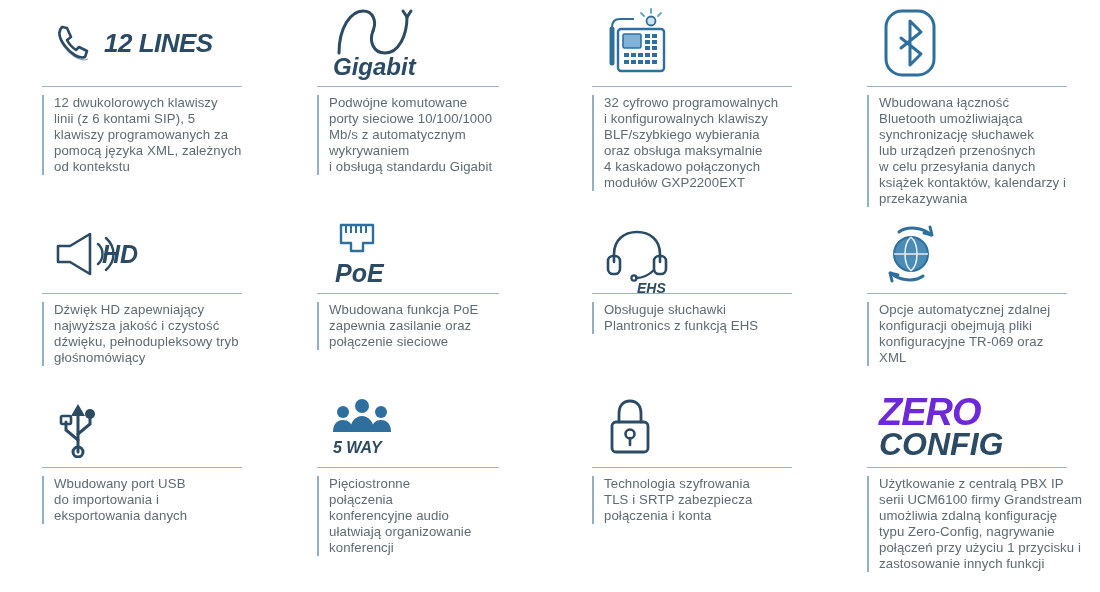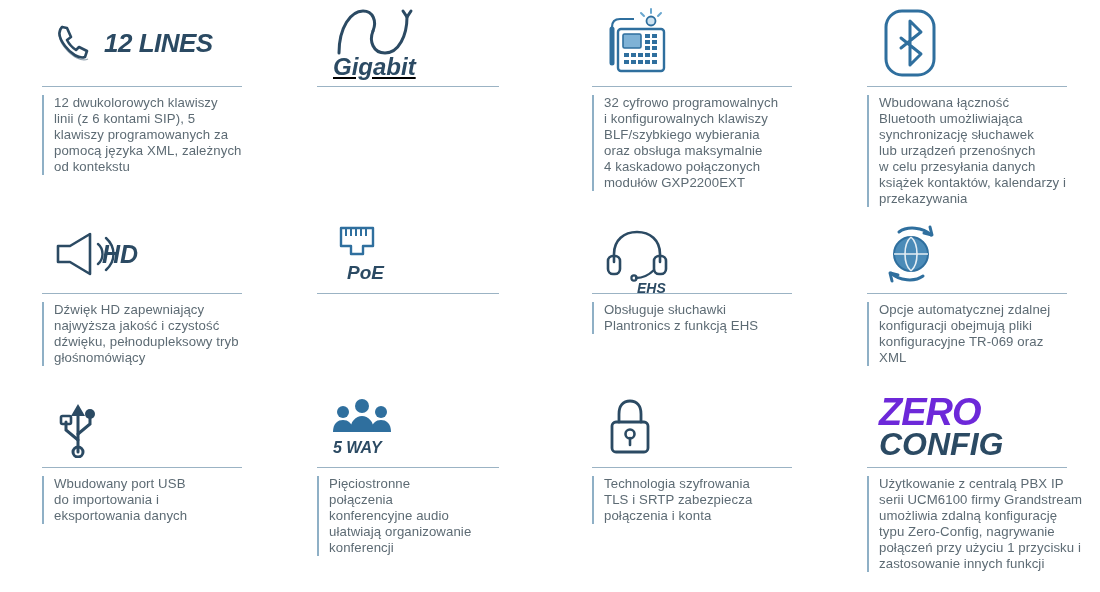--- a/index.html
+++ b/index.html
@@ -85,30 +85,38 @@
       <div class="txt">12 dwukolorowych klawiszy
 linii (z 6 kontami SIP), 5
 klawiszy programowanych za
 pomocą języka XML, zależnych
 od kontekstu</div>
     </div>
   </div>
 
   <div class="cell">
     <div class="icon-wrap">
-      <span style="display:block;text-decoration:underline;">
+      <span style="display:block;">
         <svg width="86" height="52" viewBox="0 0 86 52" aria-hidden="true">
           <path d="M10 48 C10 22 22 6 34 6 C44 6 48 16 44 26" fill="none" stroke="#2b4a63" stroke-width="3" stroke-linecap="round"></path>
           <path d="M44 26 C40 36 44 48 56 48 C70 48 78 30 78 12" fill="none" stroke="#2b4a63" stroke-width="3" stroke-linecap="round"></path>
           <path d="M74 6 L78 12 L82 6" fill="none" stroke="#2b4a63" stroke-width="3" stroke-linecap="round"></path>
         </svg>
         <span class="wordmark" style="font-size:24px;display:block;margin-top:-4px;margin-left:4px;">Gigabit</span>
       </span>
     </div>
     <div class="rule"></div>
+    <div class="body">
+      <div class="vbar"></div>
+      <div class="txt">Podwójne komutowane
+porty sieciowe 10/100/1000
+Mb/s z automatycznym
+wykrywaniem
+i obsługą standardu Gigabit</div>
+    </div>
   </div>
 
   <div class="cell">
     <div class="icon-wrap">
       <span>
         <svg width="76" height="72" viewBox="0 0 76 72" aria-hidden="true">
           <rect x="14" y="22" width="46" height="42" rx="3" fill="none" stroke="#2f6f9e" stroke-width="2.4"></rect>
           <rect x="19" y="27" width="18" height="14" rx="1.5" fill="#7fb2d6" stroke="#2f6f9e" stroke-width="1.6"></rect>
           <g fill="#2f6f9e">
             <rect x="41" y="27" width="5" height="4"></rect>
@@ -200,24 +208,30 @@
         <svg width="56" height="40" viewBox="0 0 56 40" aria-hidden="true">
           <path d="M12 4 L44 4 L44 22 L34 22 L34 30 L22 30 L22 22 L12 22 Z" fill="none" stroke="#2f6f9e" stroke-width="2.4" stroke-linejoin="round"></path>
           <g stroke="#2f6f9e" stroke-width="2">
             <path d="M17 4 L17 12"></path>
               <path d="M22 4 L22 12"></path>
               <path d="M27 4 L27 12"></path>
             <path d="M32 4 L32 12"></path>
               <path d="M37 4 L37 12"></path>
           </g>
         </svg>
-        <span class="wordmark" style="font-size:19px;display:block;margin-top:-2px;margin-left:18px;">PoE</span>
+        <span class="wordmark" style="font-size:25px;display:block;margin-top:-2px;margin-left:6px;">PoE</span>
       </span>
     </div>
     <div class="rule"></div>
+    <div class="body">
+      <div class="vbar"></div>
+      <div class="txt">Wbudowana funkcja PoE
+zapewnia zasilanie oraz
+połączenie sieciowe</div>
+    </div>
   </div>
 
   <div class="cell">
     <div class="icon-wrap r2">
       <span style="position:relative;display:block;">
         <svg width="66" height="56" viewBox="0 0 66 56" aria-hidden="true">
           <path d="M10 36 L10 28 C10 14 20 6 33 6 C46 6 56 14 56 28 L56 36" fill="none" stroke="#2b4a63" stroke-width="2.6" stroke-linecap="round"></path>
           <rect x="4" y="30" width="12" height="18" rx="5" fill="none" stroke="#2b4a63" stroke-width="2.6"></rect>
           <rect x="50" y="30" width="12" height="18" rx="5" fill="none" stroke="#2b4a63" stroke-width="2.6"></rect>
           <path d="M50 44 C44 50 38 52 32 52" fill="none" stroke="#2b4a63" stroke-width="2.4" stroke-linecap="round"></path>

